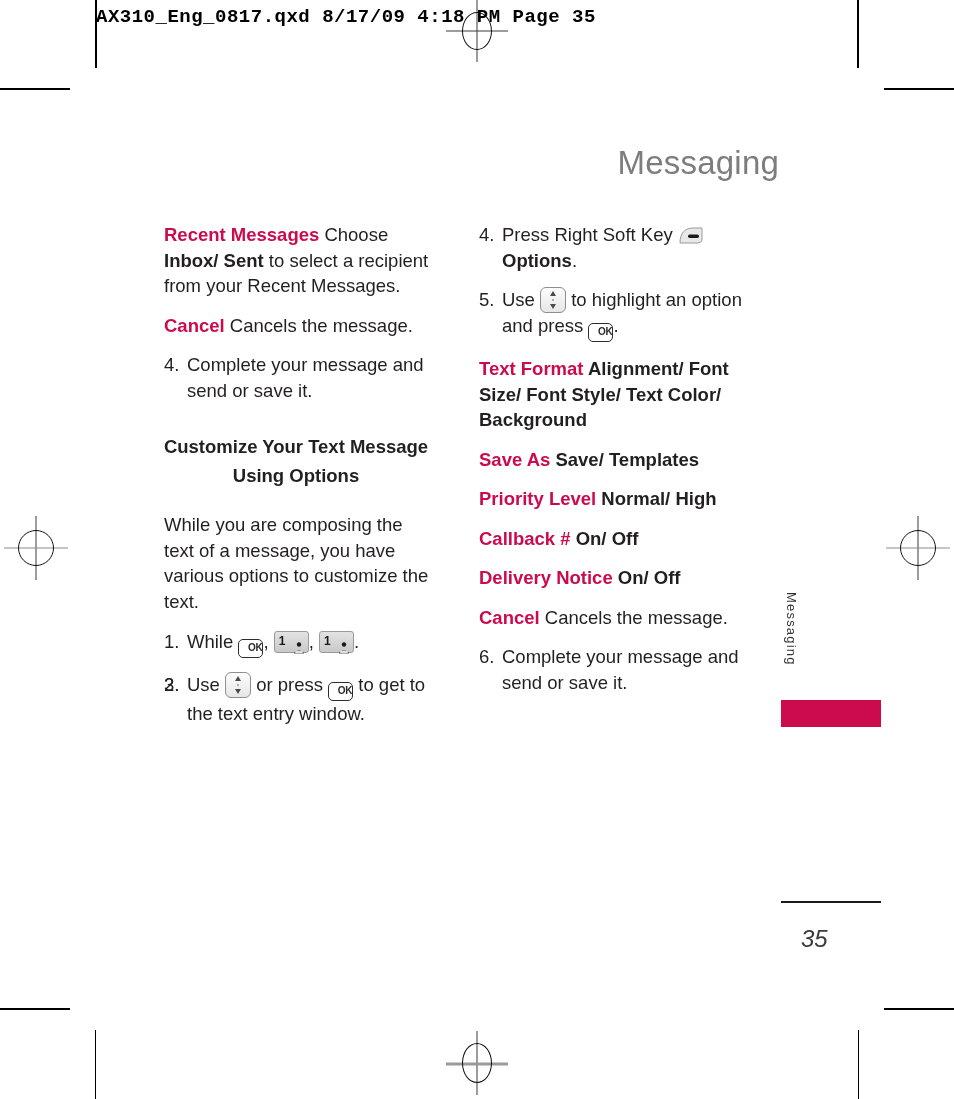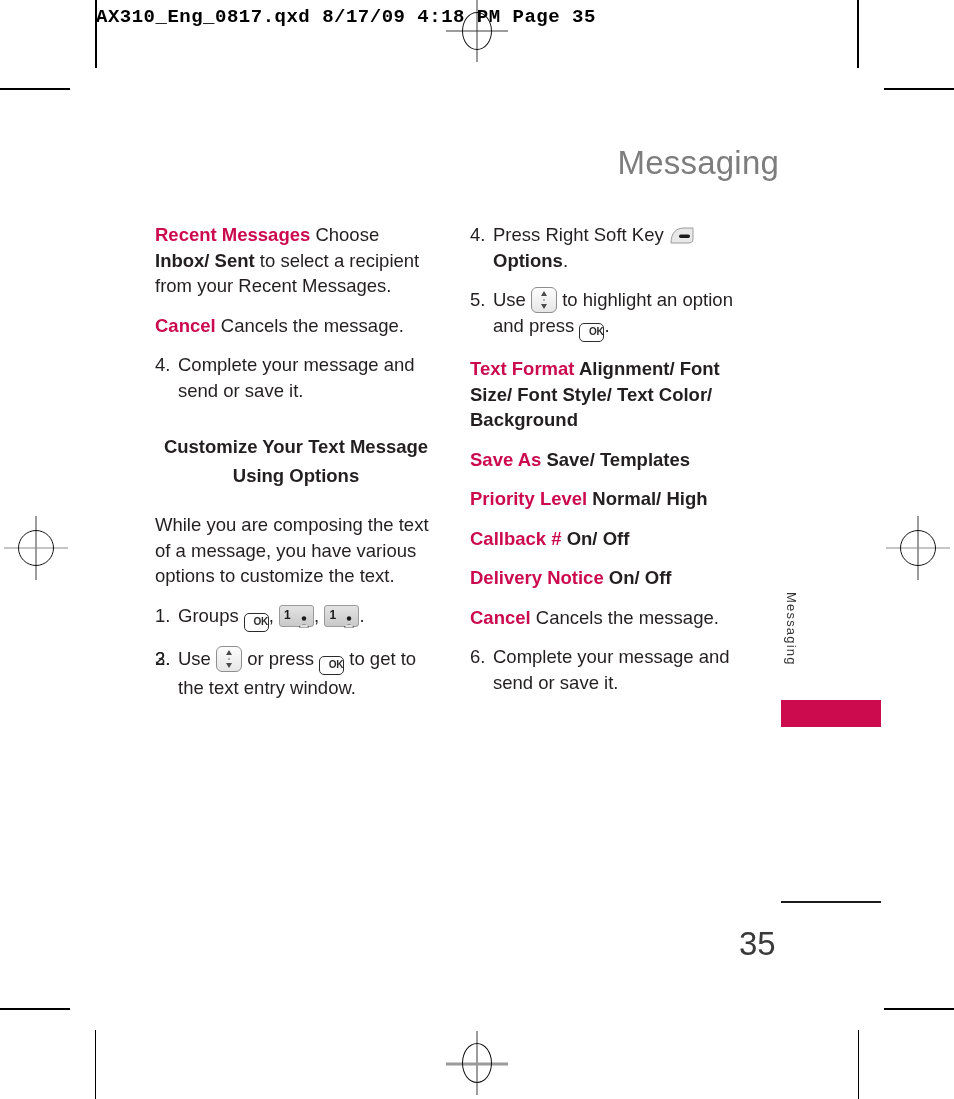--- a/index.html
+++ b/index.html
@@ -29,28 +29,28 @@
     position:absolute;right:175px;top:144px;
     font-size:33px;color:#7d7d7d;font-weight:400;letter-spacing:.2px;
   }
   .side-tab-label{
     position:absolute;left:784px;top:592px;
     font-size:13px;color:#333;letter-spacing:1.2px;
     writing-mode:vertical-rl;text-orientation:mixed;
   }
   .side-tab-bar{position:absolute;left:781px;top:700px;width:100px;height:27px;background:#cc0b4e;}
   .folio-rule{position:absolute;left:781px;top:901px;width:100px;height:2px;background:#1a1a1a;}
-  .folio{position:absolute;left:739px;top:925px;font-size:33px;color:#3a3a3a;}
+  .folio{position:absolute;left:801px;top:925px;font-size:24px;color:#3a3a3a;font-style:italic;}
 
   
   .col{position:absolute;top:222px;font-size:18.5px;line-height:1.38;color:#231f20;}
   .col-left{left:155px;width:282px;}
   .col-right{left:470px;width:272px;}
 
-  p{margin:0 0 14px 0;}
+  p{margin:0 0 14px 9px;}
   p:last-child{margin-bottom:0;}
   .term{color:#cc0b4e;font-weight:bold;}
   .b{font-weight:bold;}
   .head{font-weight:bold;margin:0;line-height:1.55;text-align:center;}
   .gap-lg{margin-top:30px;}
   .gap-md{margin-top:22px;}
   .num{position:relative;padding-left:23px;}
   .num > .n{position:absolute;left:0;top:0;}
 
   
@@ -133,21 +133,21 @@
 
   <p class="num"><span class="n">4.</span><span>Complete your message and send or save it.</span></p>
 
   <p class="head gap-lg">Customize Your Text Message</p>
   <p class="head">Using Options</p>
 
   <p class="gap-md">While you are composing the text of a message, you have various options to customize the text.</p>
 
   <p class="num">
     <span class="n">1.</span>
-    <span>Groups </span>
+    <span>While </span>
     <span class="key key-ok">OK</span><span>,</span>
     <span class="key key-num"><span class="d">1</span><span class="g"><svg viewBox="0 0 12 13" width="12" height="13">
             <circle cx="6" cy="3.5" r="2.2" fill="#1a1a1a"></circle>
             <path d="M1.2 12.6 C1.2 8.6 10.8 8.6 10.8 12.6 Z" fill="#1a1a1a"></path>
             <rect x="2.2" y="9.8" width="7.6" height="2.6" fill="#e0e0e0"></rect>
           </svg></span></span><span>,</span>
     <span class="key key-num"><span class="d">1</span><span class="g"><svg viewBox="0 0 12 13" width="12" height="13">
             <circle cx="6" cy="3.5" r="2.2" fill="#1a1a1a"></circle>
             <path d="M1.2 12.6 C1.2 8.6 10.8 8.6 10.8 12.6 Z" fill="#1a1a1a"></path>
             <rect x="2.2" y="9.8" width="7.6" height="2.6" fill="#e0e0e0"></rect>

